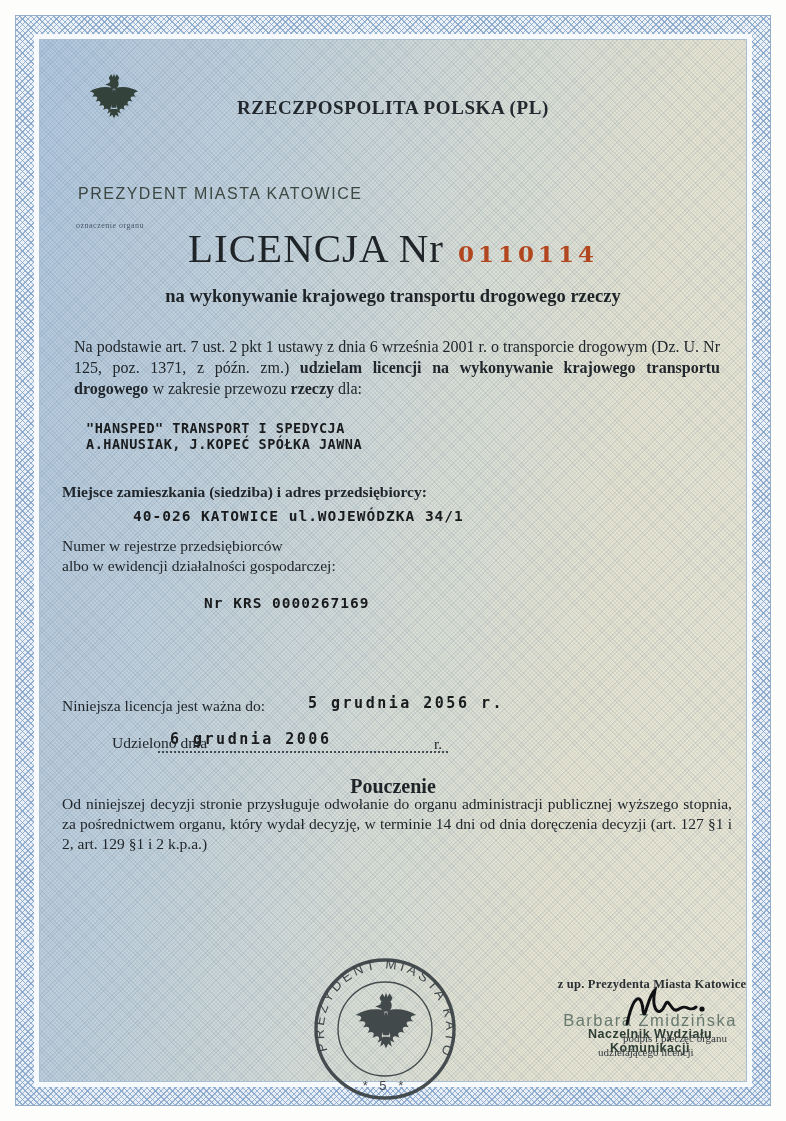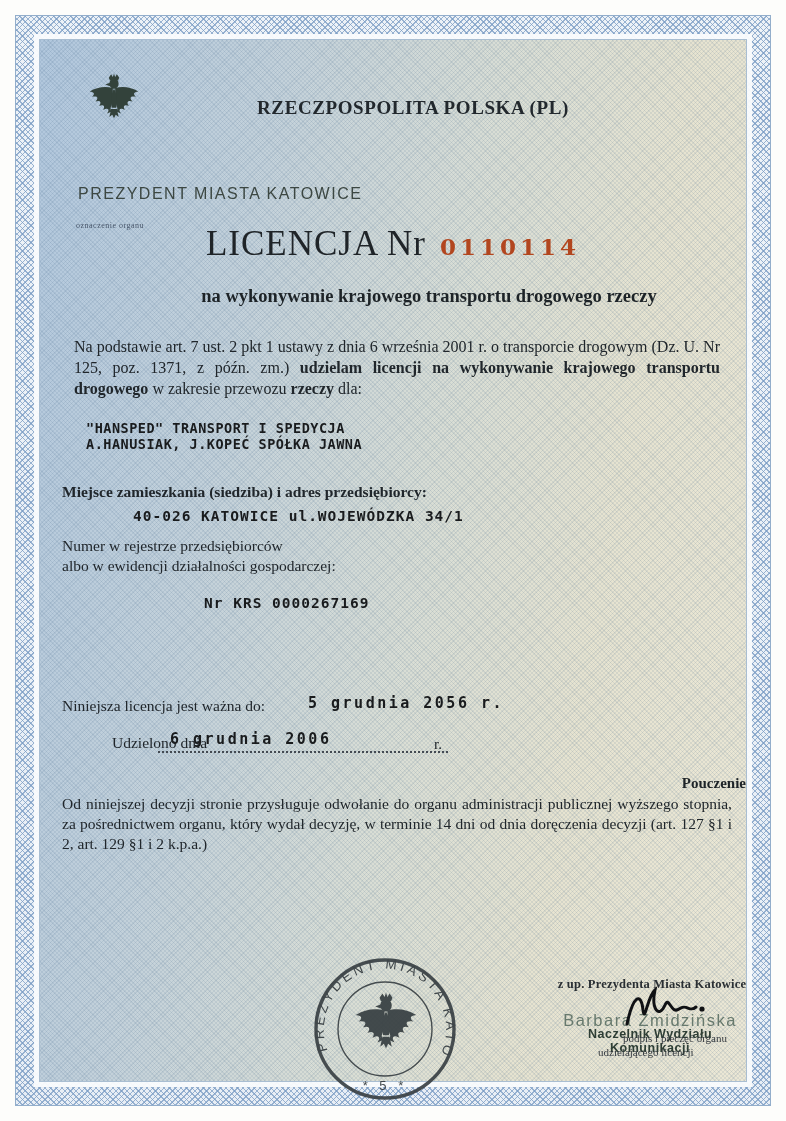--- a/index.html
+++ b/index.html
@@ -23,48 +23,48 @@
   }
   .content::before{
     content:"";position:absolute;inset:0;pointer-events:none;
     background-image:
       repeating-linear-gradient(45deg, rgba(70,105,140,.12) 0 1px, transparent 1px 3px),
       repeating-linear-gradient(135deg, rgba(70,105,140,.12) 0 1px, transparent 1px 3px);
   }
   .abs{position:absolute;}
   .emblem{left:45px;top:30px;width:58px;height:64px;}
   .country{top:57px;left:0;width:100%;text-align:center;font-weight:bold;
-    font-size:19px;letter-spacing:.6px;color:#22282d;padding-left:20px;}
+    font-size:19px;letter-spacing:.6px;color:#22282d;}
   .authority{left:38px;top:145px;font-family:"Liberation Sans",sans-serif;
     font-size:16px;letter-spacing:1.5px;color:#3c4742;transform:scaleY(1.05);}
   .authority-caption{left:36px;top:181px;font-size:8px;color:#48566a;letter-spacing:.5px;}
   .title-row{top:184px;left:0;width:100%;text-align:center;white-space:nowrap;}
-  .title-main{font-size:35px;color:#1f2428;letter-spacing:1px;}
+  .title-main{font-size:41px;color:#1f2428;letter-spacing:1px;}
   .title-number{font-family:"DejaVu Serif",serif;font-weight:bold;font-size:23px;
     letter-spacing:4px;margin-left:14px;}
   .subtitle{top:246px;left:0;width:100%;text-align:center;font-weight:bold;
-    font-size:18.5px;color:#1d2327;padding-left:36px;}
+    font-size:18.5px;color:#1d2327;}
   .legal{top:284px;left:22px;right:14px;margin:12px;font-size:16px;line-height:1.32;
     text-align:justify;color:#20262b;}
   .field-label{font-size:15.5px;color:#20262b;}
   .typed{font-family:"DejaVu Sans Mono",monospace;font-weight:bold;color:#191b1d;}
   .name-label{left:22px;top:358px;}
   .name-value{left:46px;top:380px;font-size:13.5px;line-height:1.2;letter-spacing:.5px;}
   .addr-label{left:22px;top:443px;font-weight:bold;}
   .addr-value{left:46px;top:468px;font-size:14.5px;letter-spacing:1px;padding-left:47px;}
   .reg-label{left:22px;top:496px;line-height:1.32;}
   .reg-value{left:164px;top:555px;font-size:14.5px;letter-spacing:1px;}
   .valid-label{left:22px;top:657px;}
   .valid-value{left:268px;top:654px;font-size:15px;letter-spacing:2.5px;}
   .issued-label{left:40px;top:694px;padding-left:32px;}
   .issued-line{left:118px;top:692px;width:266px;height:19px;border-bottom:2px dotted #434a52;padding-left:24px;}
   .issued-value{position:absolute;left:12px;bottom:3px;font-size:15px;letter-spacing:2.5px;white-space:nowrap;}
   .issued-suffix{left:394px;top:696px;font-size:15px;color:#20262b;}
-  .notice-heading{top:735px;left:0;width:100%;text-align:right;font-weight:bold;
-    font-size:15px;color:#1d2327;}
+  .notice-heading{top:735px;left:0;width:100%;text-align:center;font-weight:bold;
+    font-size:20px;color:#1d2327;}
   .notice-body{top:754px;left:22px;right:14px;margin:0;font-size:15.5px;line-height:1.3;
     text-align:justify;color:#20262b;}
   .stamp{left:271px;top:915px;width:148px;height:148px;opacity:.92;}
   .sig-onbehalf{top:937px;left:512px;width:200px;text-align:center;font-weight:bold;
     font-size:12.5px;color:#2a2f33;letter-spacing:.2px;}
   .squiggle{left:584px;top:944px;width:86px;height:48px;z-index:3;}
   .sig-name{top:971px;left:520px;width:180px;text-align:center;
     font-family:"Liberation Sans",sans-serif;font-size:16.5px;letter-spacing:1.5px;color:#67796d;}
   .sig-title{top:987px;left:508px;width:204px;text-align:center;
     font-family:"Liberation Sans",sans-serif;font-weight:bold;font-size:12.5px;

